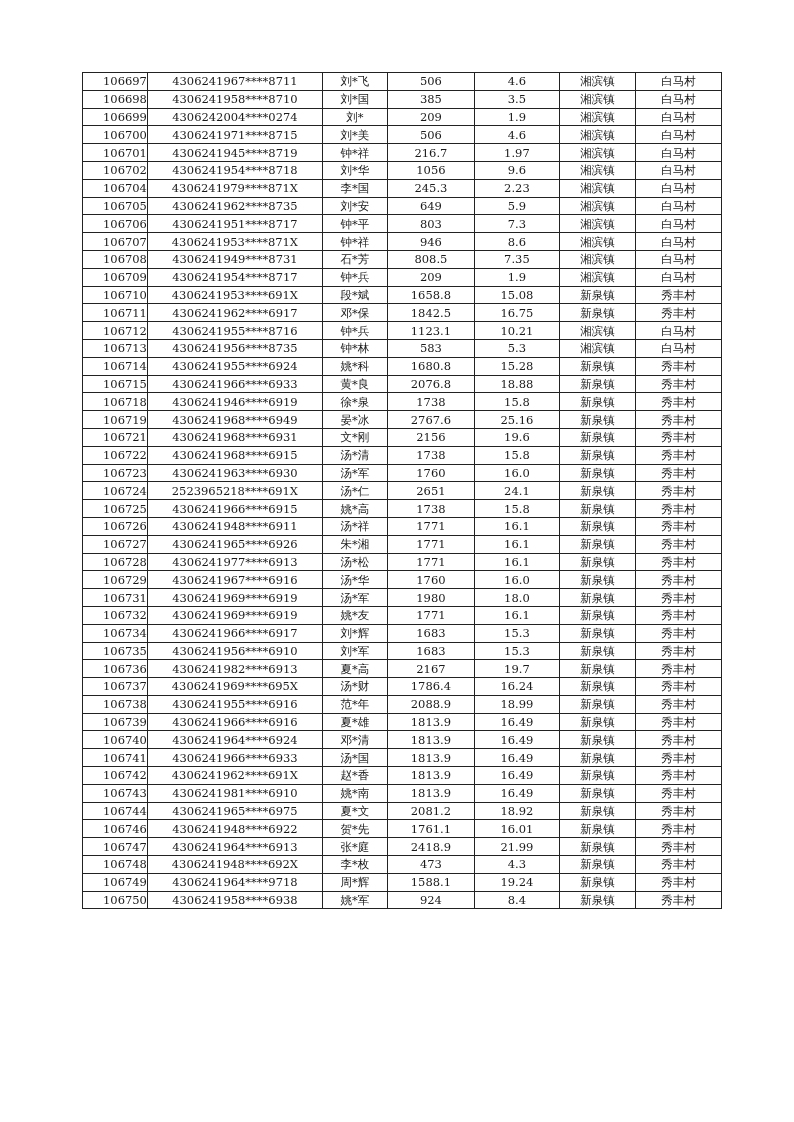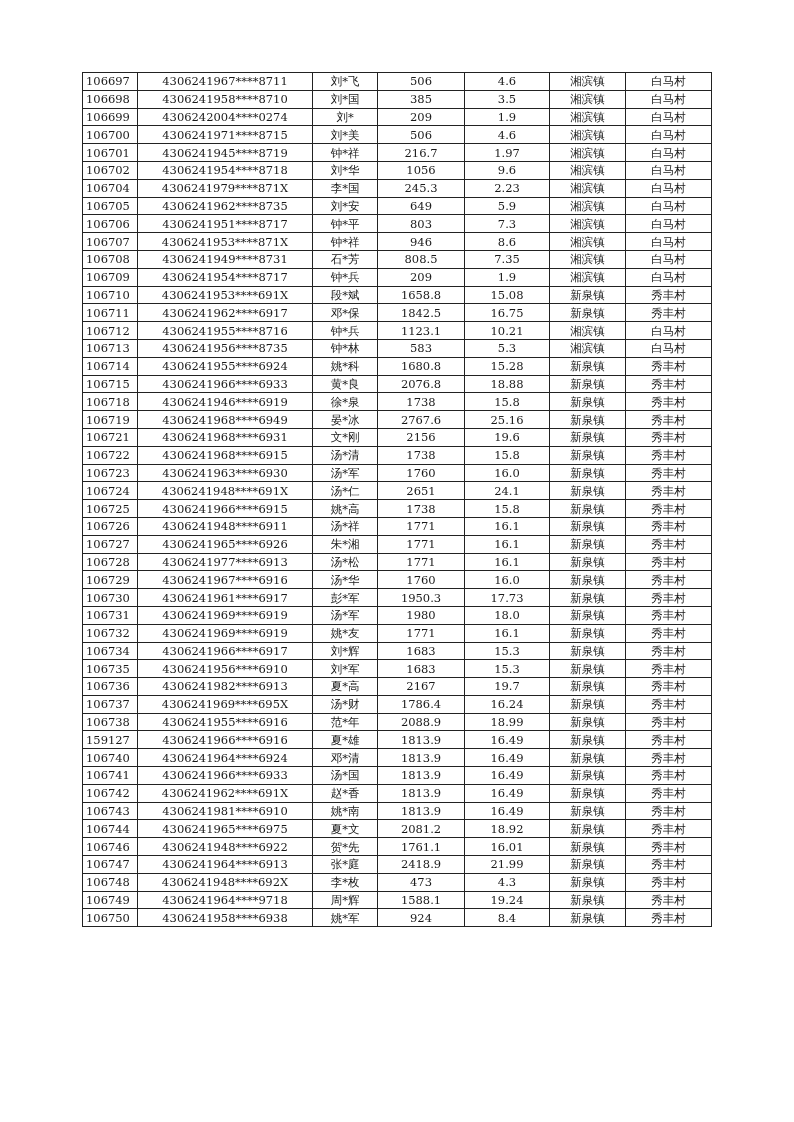--- a/index.html
+++ b/index.html
@@ -11,21 +11,21 @@
     font-size: 11.5px; color: #1a1a1a;
     table-layout: fixed;
   }
   #sheet td {
     border: 1.3px solid #222;
     height: 16.8px; padding: 0;
     text-align: center; vertical-align: middle;
     white-space: nowrap; overflow: hidden;
     line-height: 16px;
   }
-  #sheet td.c-no { text-align: left; padding-left: 3px; }
+  #sheet td.c-no { text-align: left; padding-left: 20px; }
   col.w0 { width: 55px; }
   col.w1 { width: 175px; }
   col.w2 { width: 65px; }
   col.w3 { width: 87px; }
   col.w4 { width: 85px; }
   col.w5 { width: 76px; }
   col.w6 { width: 86px; }
 </style>
 </head>
 <body>
@@ -243,21 +243,21 @@
         <td class="c-no">106723</td>
         <td>4306241963****6930</td>
         <td>汤*军</td>
         <td>1760</td>
         <td>16.0</td>
         <td>新泉镇</td>
         <td>秀丰村</td>
       </tr>
       <tr>
         <td class="c-no">106724</td>
-        <td>4306241948****691X</td>
+        <td>2523965218****691X</td>
         <td>汤*仁</td>
         <td>2651</td>
         <td>24.1</td>
         <td>新泉镇</td>
         <td>秀丰村</td>
       </tr>
       <tr>
         <td class="c-no">106725</td>
         <td>4306241966****6915</td>
         <td>姚*高</td>
@@ -296,29 +296,20 @@
       <tr>
         <td class="c-no">106729</td>
         <td>4306241967****6916</td>
         <td>汤*华</td>
         <td>1760</td>
         <td>16.0</td>
         <td>新泉镇</td>
         <td>秀丰村</td>
       </tr>
       <tr>
-        <td class="c-no">106730</td>
-        <td>4306241961****6917</td>
-        <td>彭*军</td>
-        <td>1950.3</td>
-        <td>17.73</td>
-        <td>新泉镇</td>
-        <td>秀丰村</td>
-      </tr>
-      <tr>
         <td class="c-no">106731</td>
         <td>4306241969****6919</td>
         <td>汤*军</td>
         <td>1980</td>
         <td>18.0</td>
         <td>新泉镇</td>
         <td>秀丰村</td>
       </tr>
       <tr>
         <td class="c-no">106732</td>
@@ -368,21 +359,21 @@
       <tr>
         <td class="c-no">106738</td>
         <td>4306241955****6916</td>
         <td>范*年</td>
         <td>2088.9</td>
         <td>18.99</td>
         <td>新泉镇</td>
         <td>秀丰村</td>
       </tr>
       <tr>
-        <td class="c-no">159127</td>
+        <td class="c-no">106739</td>
         <td>4306241966****6916</td>
         <td>夏*雄</td>
         <td>1813.9</td>
         <td>16.49</td>
         <td>新泉镇</td>
         <td>秀丰村</td>
       </tr>
       <tr>
         <td class="c-no">106740</td>
         <td>4306241964****6924</td>

